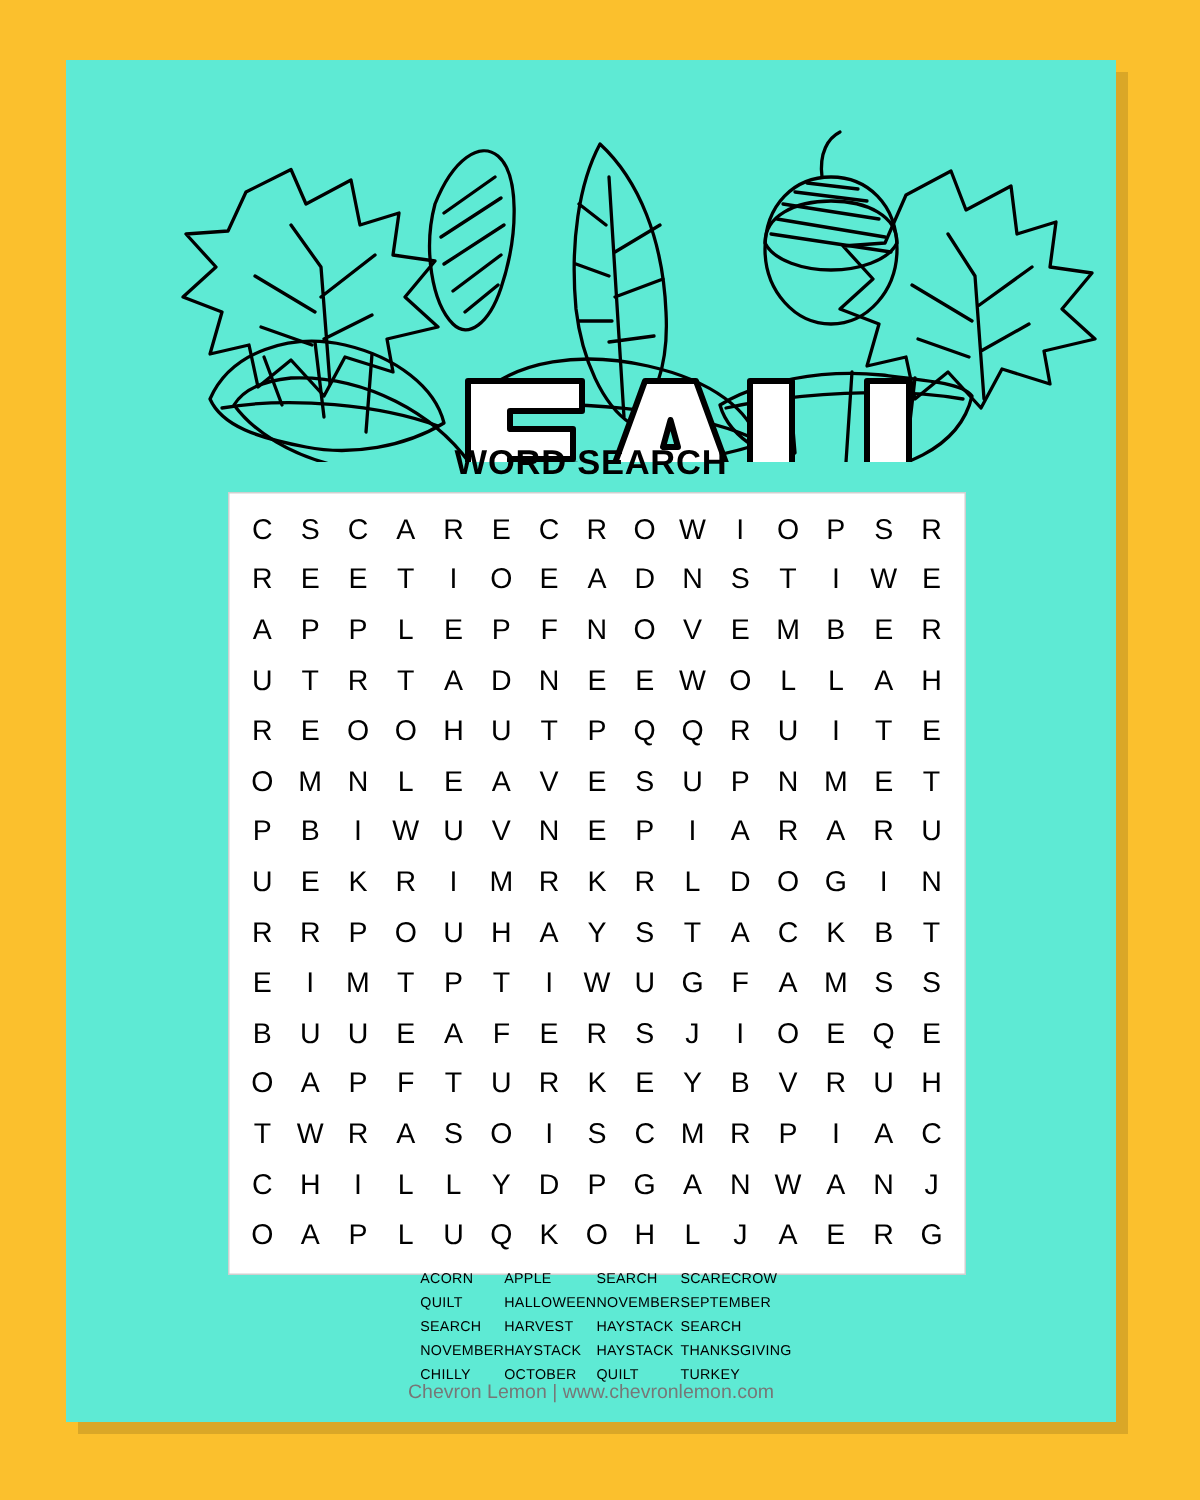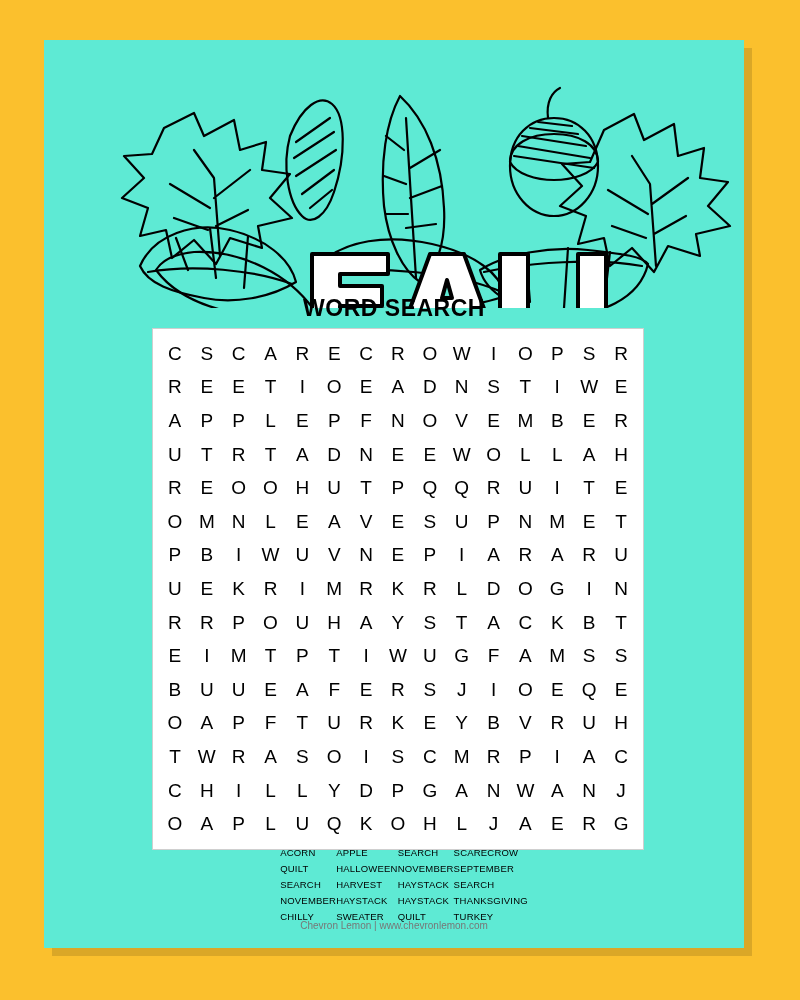--- a/index.html
+++ b/index.html
@@ -89,21 +89,21 @@
     line-height: 16px;
     color: #000;
     letter-spacing: 0.2px;
   }
   .credit {
     position: absolute;
     left: 0;
     top: 880px;
     width: 700px;
     text-align: center;
-    font-size: 10px;
+    font-size: 13px;
     color: #777;
   }
   svg { display: block; }
 </style>
 </head>
 <body>
 
 <div class="page-shadow"></div>
 
 <div class="page">
@@ -422,21 +422,21 @@
         <span>QUILT</span>
         <span>SEARCH</span>
         <span>NOVEMBER</span>
         <span>CHILLY</span>
       </div>
       <div class="word-col">
         <span>APPLE</span>
         <span>HALLOWEEN</span>
         <span>HARVEST</span>
         <span>HAYSTACK</span>
-        <span>SWEATER</span>
+        <span>OCTOBER</span>
       </div>
       <div class="word-col">
         <span>SEARCH</span>
         <span>NOVEMBER</span>
         <span>HAYSTACK</span>
         <span>HAYSTACK</span>
         <span>QUILT</span>
       </div>
       <div class="word-col">
         <span>SCARECROW</span>

